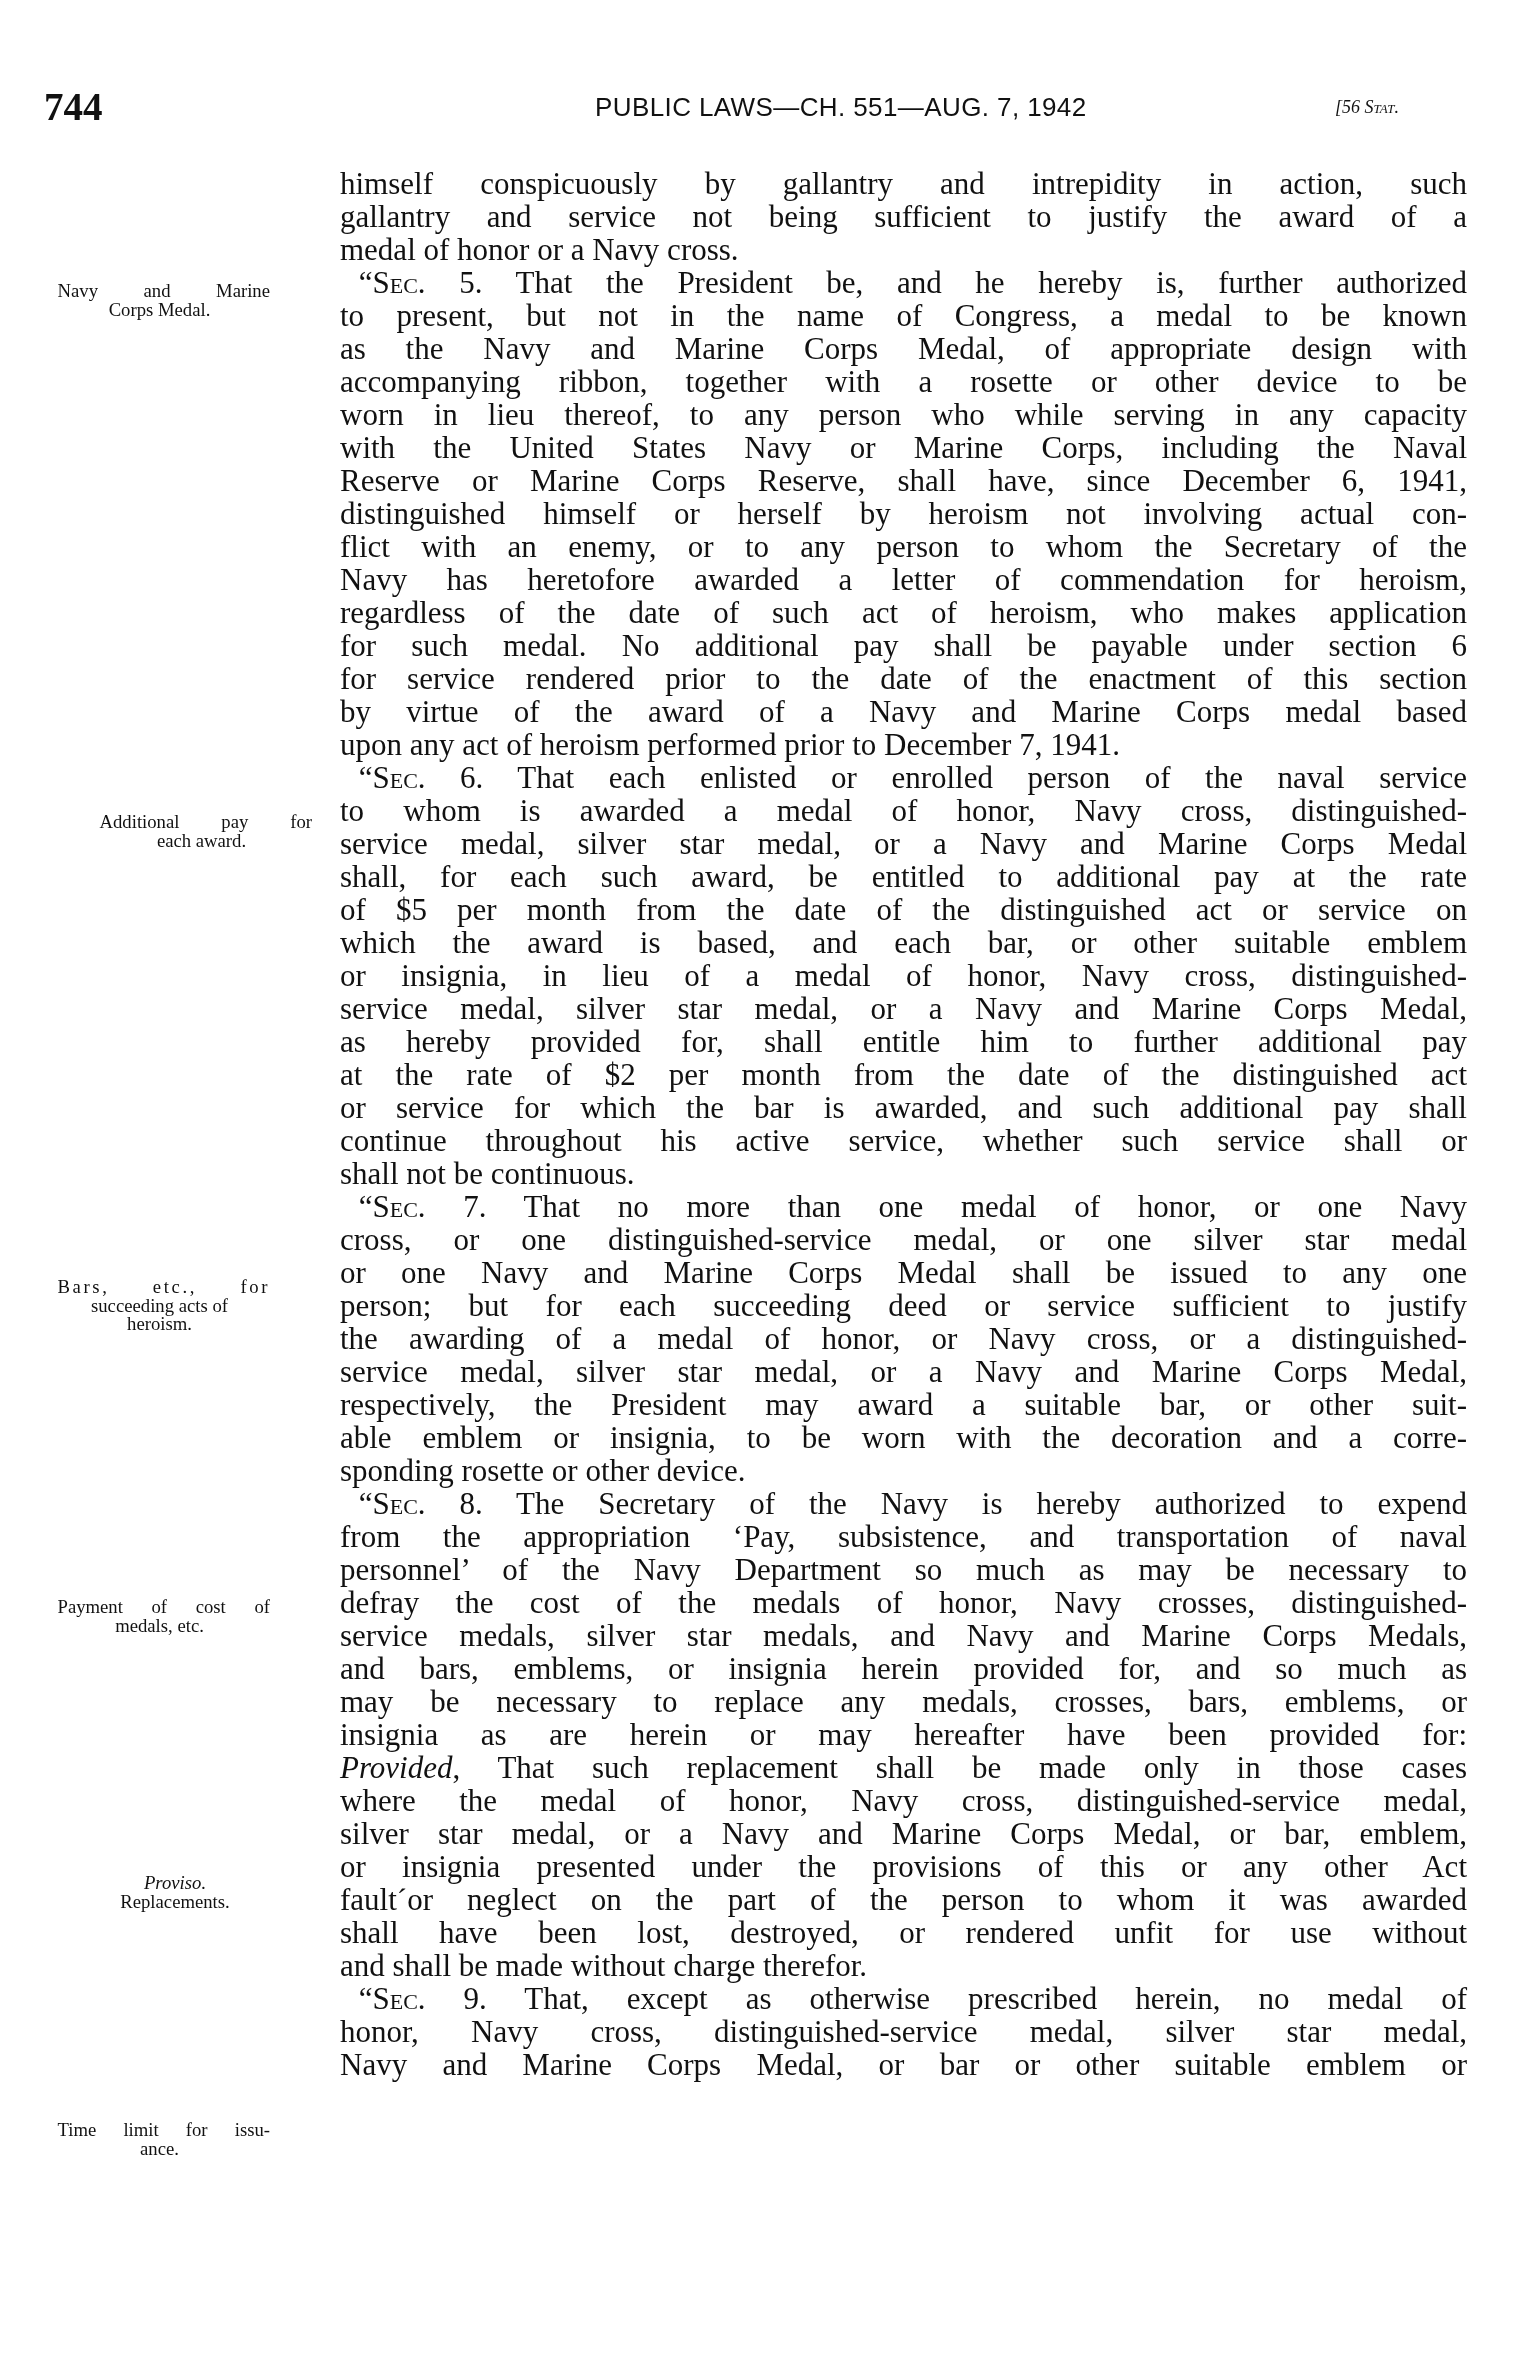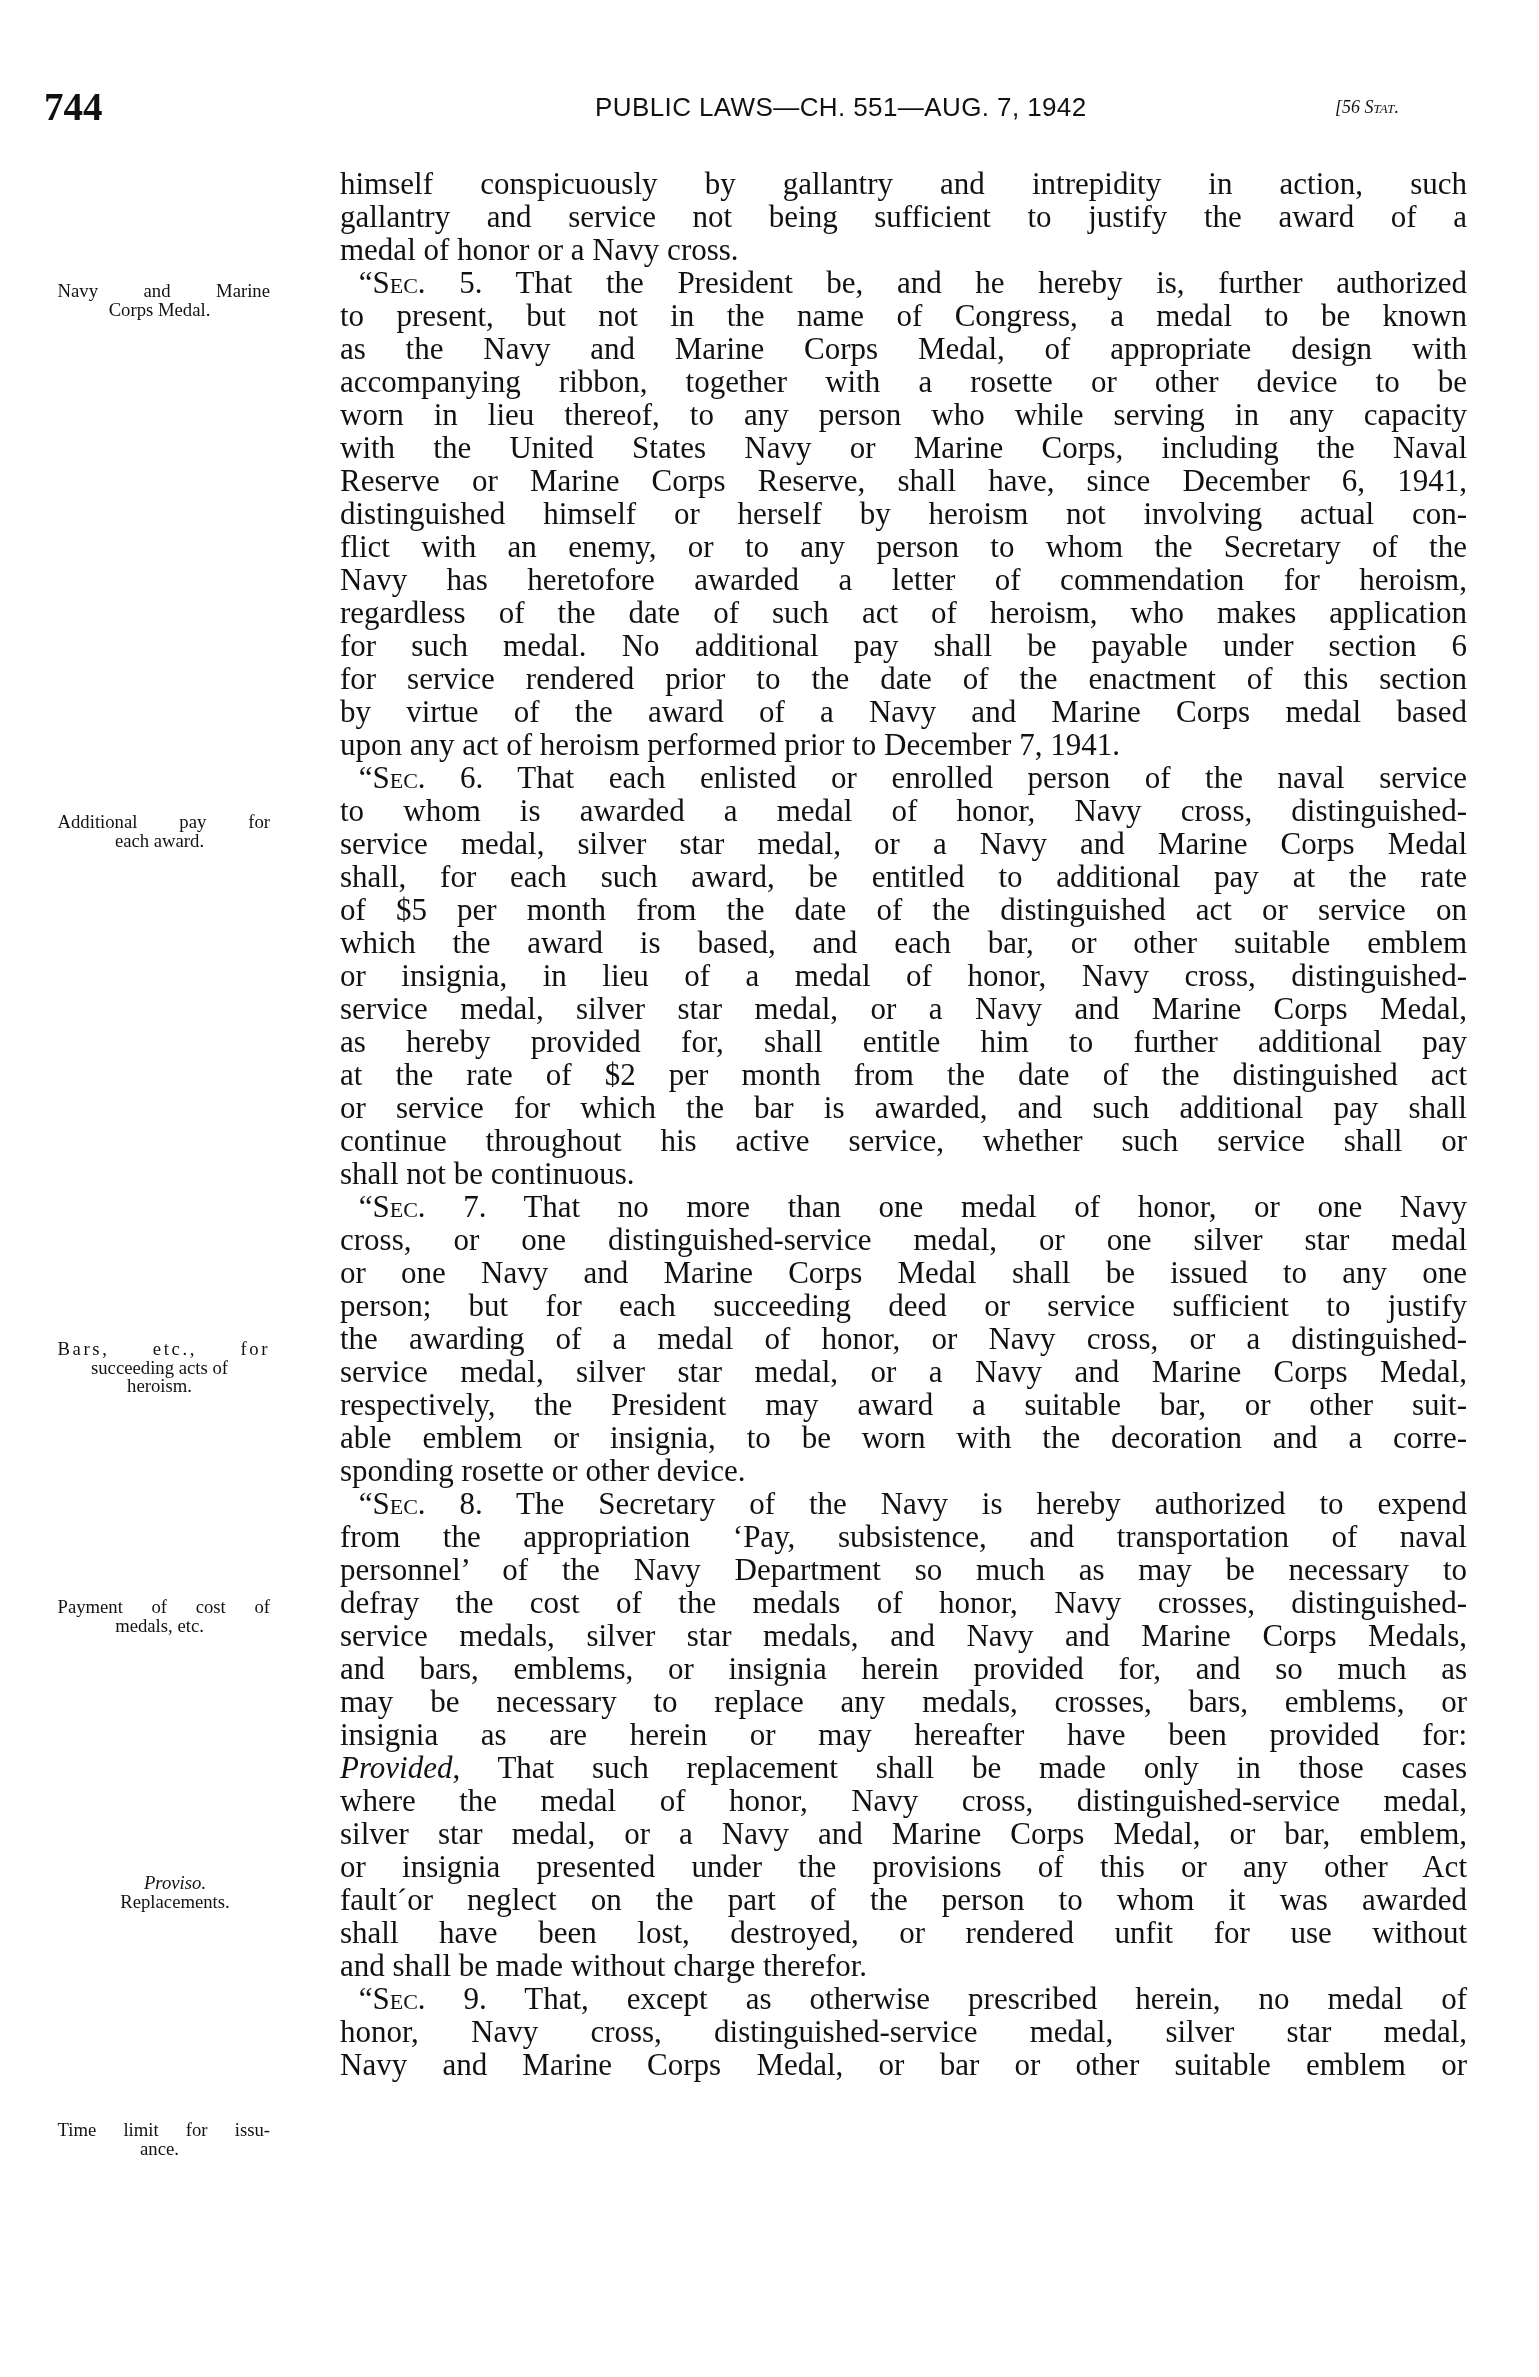--- a/index.html
+++ b/index.html
@@ -26,25 +26,25 @@
 <div class="header">
   <span class="page-num">744</span>
   <span class="running-head">PUBLIC LAWS—CH. 551—AUG. 7, 1942</span>
   <span class="stat-ref"><span>[56 </span><span class="sc">Stat.</span></span>
 </div>
 
 <div class="margin-note" style="top:270px;margin-top:12px;">
   <span class="first">Navy and Marine</span>
   <span class="second">Corps Medal.</span>
 </div>
-<div class="margin-note" style="top:813px;">
+<div class="margin-note" style="top:813px;margin-left:42px;">
   <span class="first">Additional pay for</span>
   <span class="second">each award.</span>
 </div>
-<div class="margin-note" style="top:1340px;">
+<div class="margin-note" style="top:1278px;">
   <span class="first" style="letter-spacing:2.6px;">Bars, etc., for</span>
   <span class="second">succeeding acts of</span>
   <span class="second">heroism.</span>
 </div>
 <div class="margin-note" style="top:1598px;">
   <span class="first">Payment of cost of</span>
   <span class="second">medals, etc.</span>
 </div>
 <div class="margin-note" style="top:1874px;">
   <span class="second it" style="padding-left:31px;">Proviso.</span>

